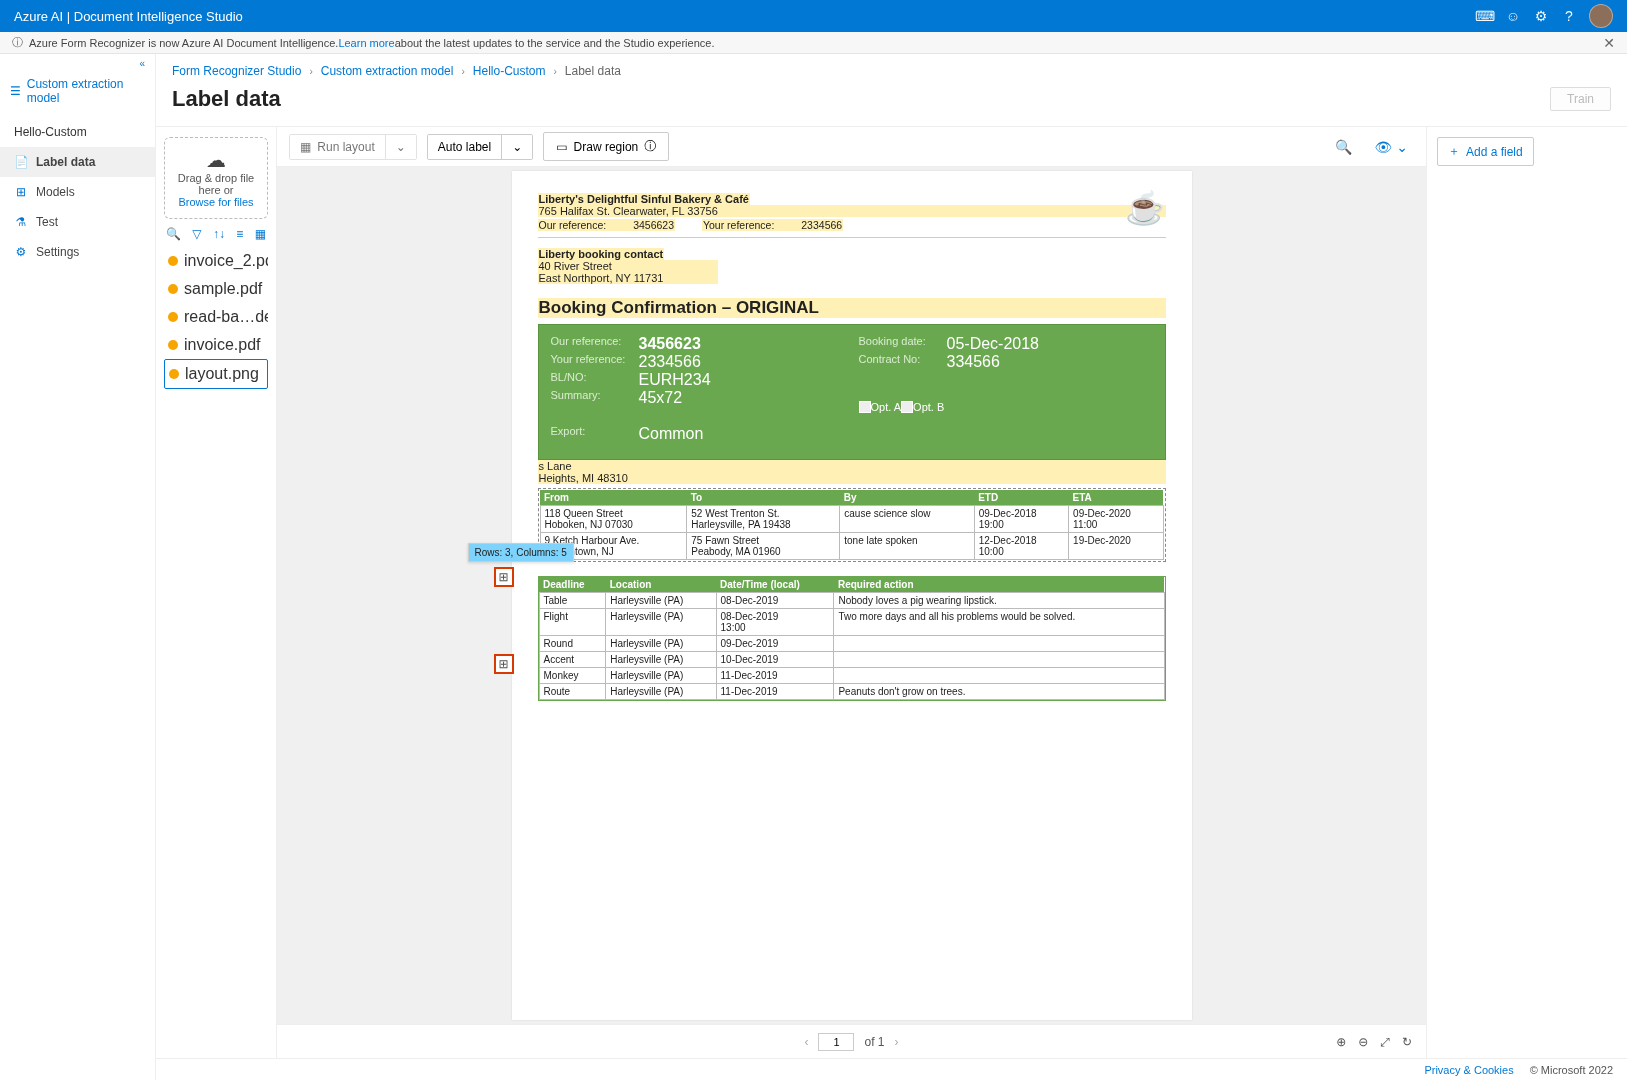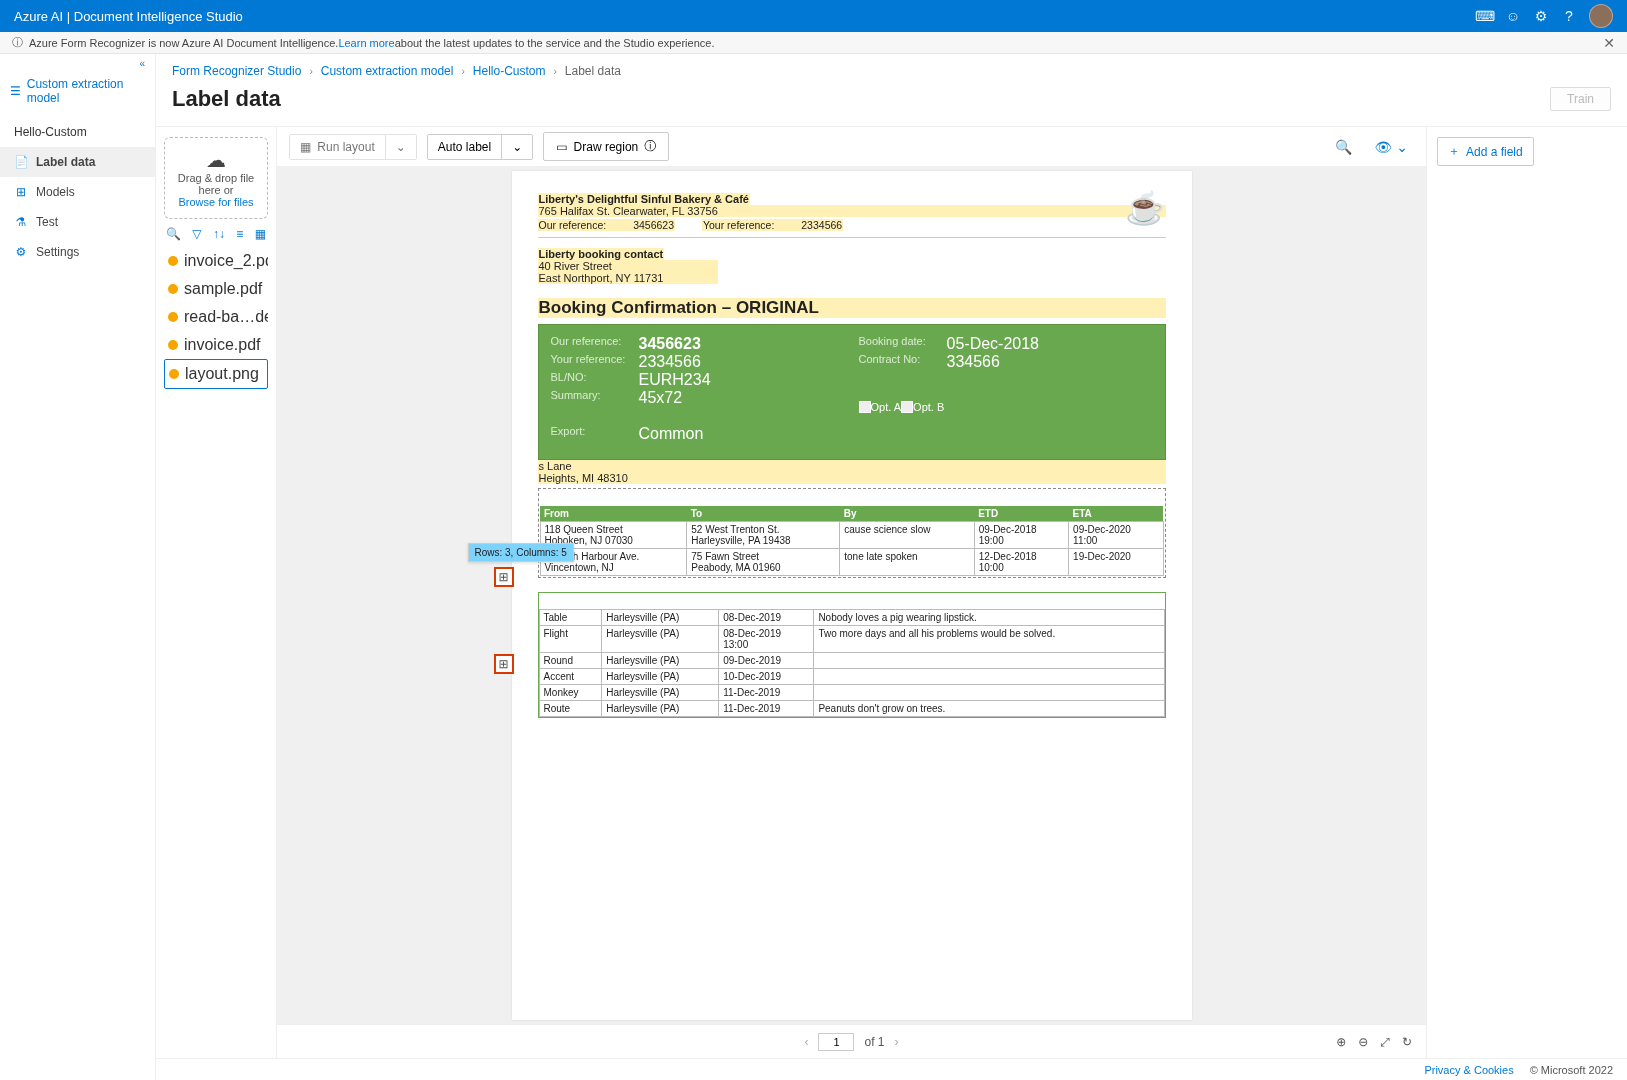--- a/index.html
+++ b/index.html
@@ -74,21 +74,21 @@
 .greenbox .big { font-size: 16px; font-weight: 700; }
 .greenbox .right { position: absolute; left: 320px; top: 10px; }
 .greenbox .opts { position: absolute; left: 320px; top: 76px; display: flex; align-items: center; font-size: 11px; }
 .chk { width: 12px; height: 12px; border: 1px solid #fff; background: #eee; display: inline-block; }
 .table-tip { position: absolute; left: -44px; top: 372px; background: #7dd3fc; border: 1px solid #ccc; font-size: 10px; padding: 3px 6px; box-shadow: 0 1px 3px rgba(0,0,0,.15); z-index: 5; }
 
 .tbl-badge { position: absolute; width: 20px; height: 20px; border: 2px solid #d83b01; background: #fff; display: flex; align-items: center; justify-content: center; font-size: 12px; color: #555; z-index: 4; }
 .tbl1-badge { left: -18px; top: 396px; }
 .tbl2-badge { left: -18px; top: 483px; }
 
-table.doc { width: 100%; border-collapse: collapse; font-size: 10px; margin-top: 16px; }
+table.doc { width: 100%; border-collapse: collapse; font-size: 10px; }
 table.doc th { background: #6aa84f; color: #fff; text-align: left; padding: 2px 4px; font-weight: 600; }
 table.doc td { border: 1px solid #bbb; padding: 2px 4px; vertical-align: top; }
 .tbl-wrap-dashed { border: 1px dashed #888; padding: 1px; margin-top: 4px; }
 .tbl-wrap-solid { border: 1px solid #6aa84f; margin-top: 14px; }
 
 .doc-footer { height: 34px; border-top: 1px solid #eee; display: flex; align-items: center; justify-content: center; gap: 10px; font-size: 12px; color: #555; position: relative; }
 .doc-footer input { width: 36px; text-align: center; border: 1px solid #ccc; padding: 2px; font-size: 11px; }
 .doc-footer .zoom { position: absolute; right: 14px; display: flex; gap: 12px; color: #555; }
 
 .fieldpanel { width: 200px; padding: 10px; }
@@ -317,20 +317,26 @@
                     </tr>
                   </tbody>
                 </table>
               </div>
 
             <div class="tbl-badge tbl2-badge">⊞</div>
             <div class="tbl-wrap-solid">
                 <table class="doc" id="tbl2">
                   <tbody>
                     <tr>
+                      <th>Deadline</th>
+                      <th>Location</th>
+                      <th>Date/Time (local)</th>
+                      <th>Required action</th>
+                    </tr>
+                    <tr>
                       <td>Table</td>
                       <td>Harleysville (PA)</td>
                       <td>08-Dec-2019</td>
                       <td>Nobody loves a pig wearing lipstick.</td>
                     </tr>
                     <tr>
                       <td>Flight</td>
                       <td>Harleysville (PA)</td>
                       <td>08-Dec-2019<br>13:00</td>
                       <td>Two more days and all his problems would be solved.</td>

